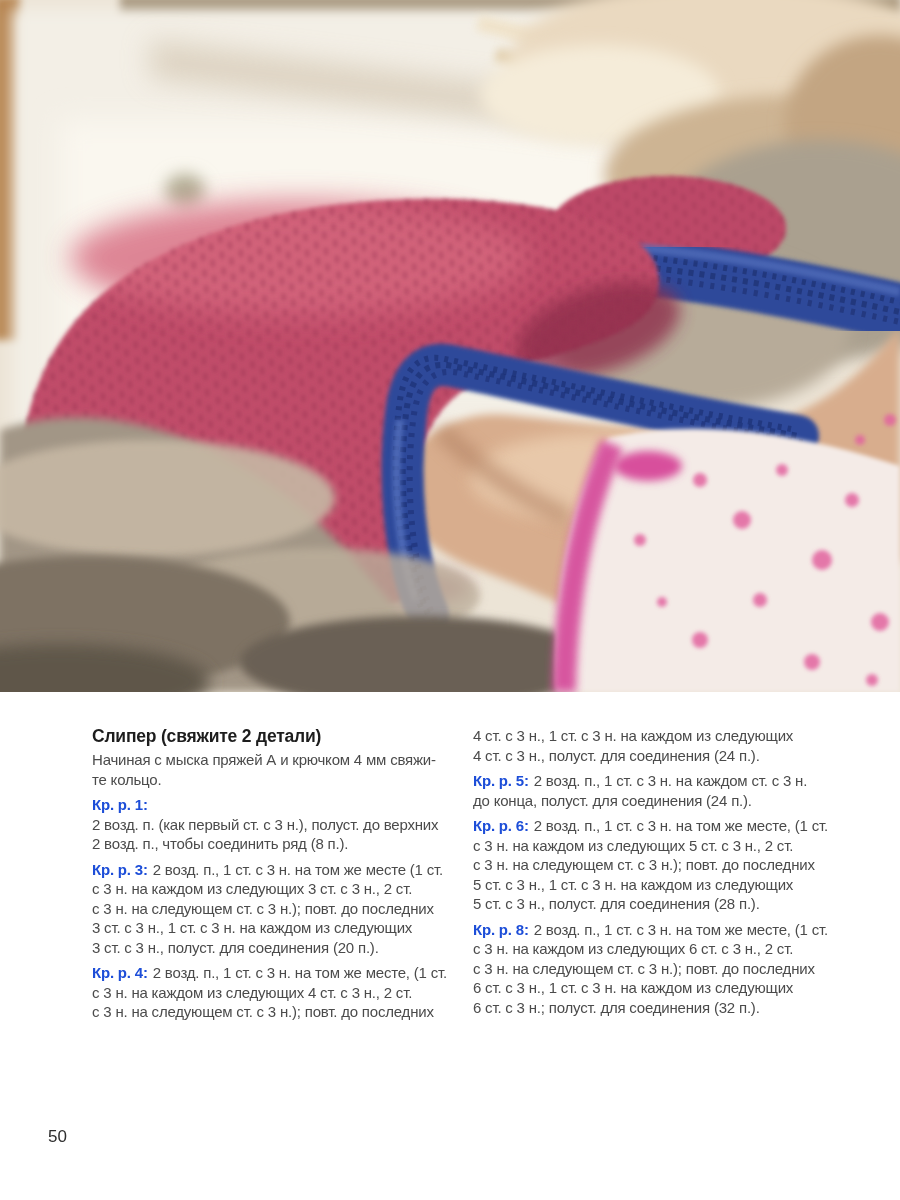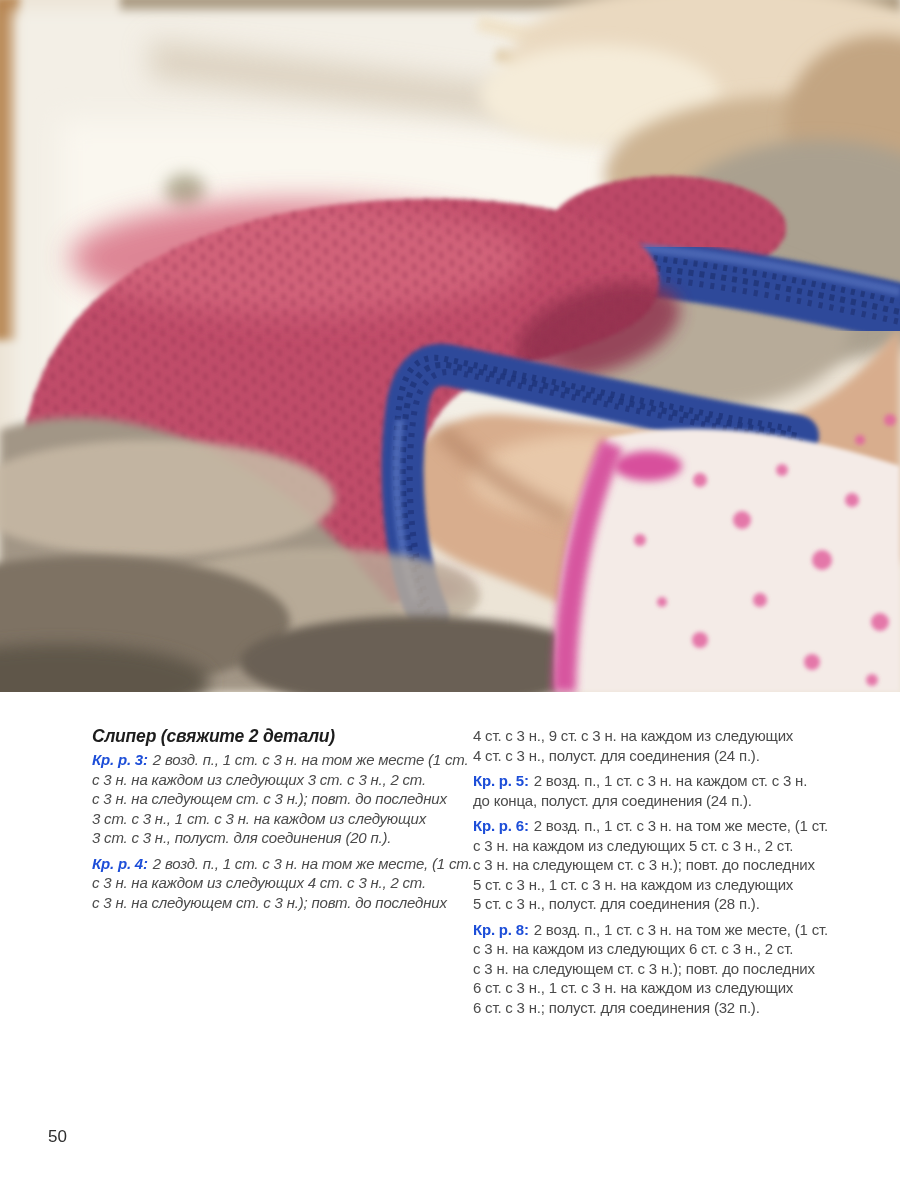--- a/index.html
+++ b/index.html
@@ -2,21 +2,21 @@
 <html><head>
 <meta charset="utf-8">
 <style>
   html,body{margin:0;padding:0;background:#ffffff;}
   .page{position:relative;width:900px;height:1200px;background:#ffffff;overflow:hidden;
         font-family:"Liberation Sans","DejaVu Sans",sans-serif;}
   .photo{position:absolute;top:0;left:0;width:900px;height:692px;overflow:hidden;background:#e9e0d1;}
   .photo svg{display:block;}
   .content{position:absolute;top:726px;left:0;width:900px;display:flex;}
   .col{box-sizing:border-box;}
-  .col.left{margin-left:92px;width:373px;margin-right:8px;font-style:italic;}
+  .col.left{margin-left:92px;width:373px;margin-right:8px;}
   .col.right{width:400px;}
   .title{font-size:17.5px;line-height:21px;font-weight:700;color:#1d1d1d;margin:0 0 3px 0;letter-spacing:-0.2px;}
   p.entry,p.plain{font-size:15px;line-height:19.5px;color:#4b4b4b;margin:0 0 6px 0;letter-spacing:-0.2px;}
   p .txt,p.plain{white-space:pre;}
   .lbl{font-weight:700;color:#1d4ed8;margin-right:5px;white-space:pre;}
   .block-label .lbl{display:block;margin-right:0;}
   .page-number{position:absolute;top:1127px;left:0;width:900px;text-align:left;
                font-size:17px;color:#2e2e2e;letter-spacing:0;padding-left:48px;}
 </style>
 </head>
@@ -127,37 +127,43 @@
           <circle cx="890" cy="420" r="6"></circle>
             <circle cx="860" cy="440" r="5"></circle>
         </g>
       </g>
     </svg>
   </div>
 
   <div class="content">
     <div class="col left">
       <h3 class="title">Слипер (свяжите 2 детали)</h3>
+      <p class="plain">Начиная с мыска пряжей А и крючком 4 мм свяжи-
+те кольцо.</p>
 
+      <p class="entry block-label">
+        <span class="lbl">Кр. р. 1:</span><span class="txt">2 возд. п. (как первый ст. с 3 н.), полуст. до верхних
+2 возд. п., чтобы соединить ряд (8 п.).</span>
+      </p>
       <p class="entry">
         <span class="lbl">Кр. р. 3:</span><span class="txt">2 возд. п., 1 ст. с 3 н. на том же месте (1 ст.
 с 3 н. на каждом из следующих 3 ст. с 3 н., 2 ст.
 с 3 н. на следующем ст. с 3 н.); повт. до последних
 3 ст. с 3 н., 1 ст. с 3 н. на каждом из следующих
 3 ст. с 3 н., полуст. для соединения (20 п.).</span>
       </p>
       <p class="entry">
         <span class="lbl">Кр. р. 4:</span><span class="txt">2 возд. п., 1 ст. с 3 н. на том же месте, (1 ст.
 с 3 н. на каждом из следующих 4 ст. с 3 н., 2 ст.
 с 3 н. на следующем ст. с 3 н.); повт. до последних</span>
       </p>
     </div>
 
     <div class="col right">
-      <p class="plain">4 ст. с 3 н., 9 ст. с 3 н. на каждом из следующих
+      <p class="plain">4 ст. с 3 н., 1 ст. с 3 н. на каждом из следующих
 4 ст. с 3 н., полуст. для соединения (24 п.).</p>
 
       <p class="entry">
         <span class="lbl">Кр. р. 5:</span><span class="txt">2 возд. п., 1 ст. с 3 н. на каждом ст. с 3 н.
 до конца, полуст. для соединения (24 п.).</span>
       </p>
       <p class="entry">
         <span class="lbl">Кр. р. 6:</span><span class="txt">2 возд. п., 1 ст. с 3 н. на том же месте, (1 ст.
 с 3 н. на каждом из следующих 5 ст. с 3 н., 2 ст.
 с 3 н. на следующем ст. с 3 н.); повт. до последних

